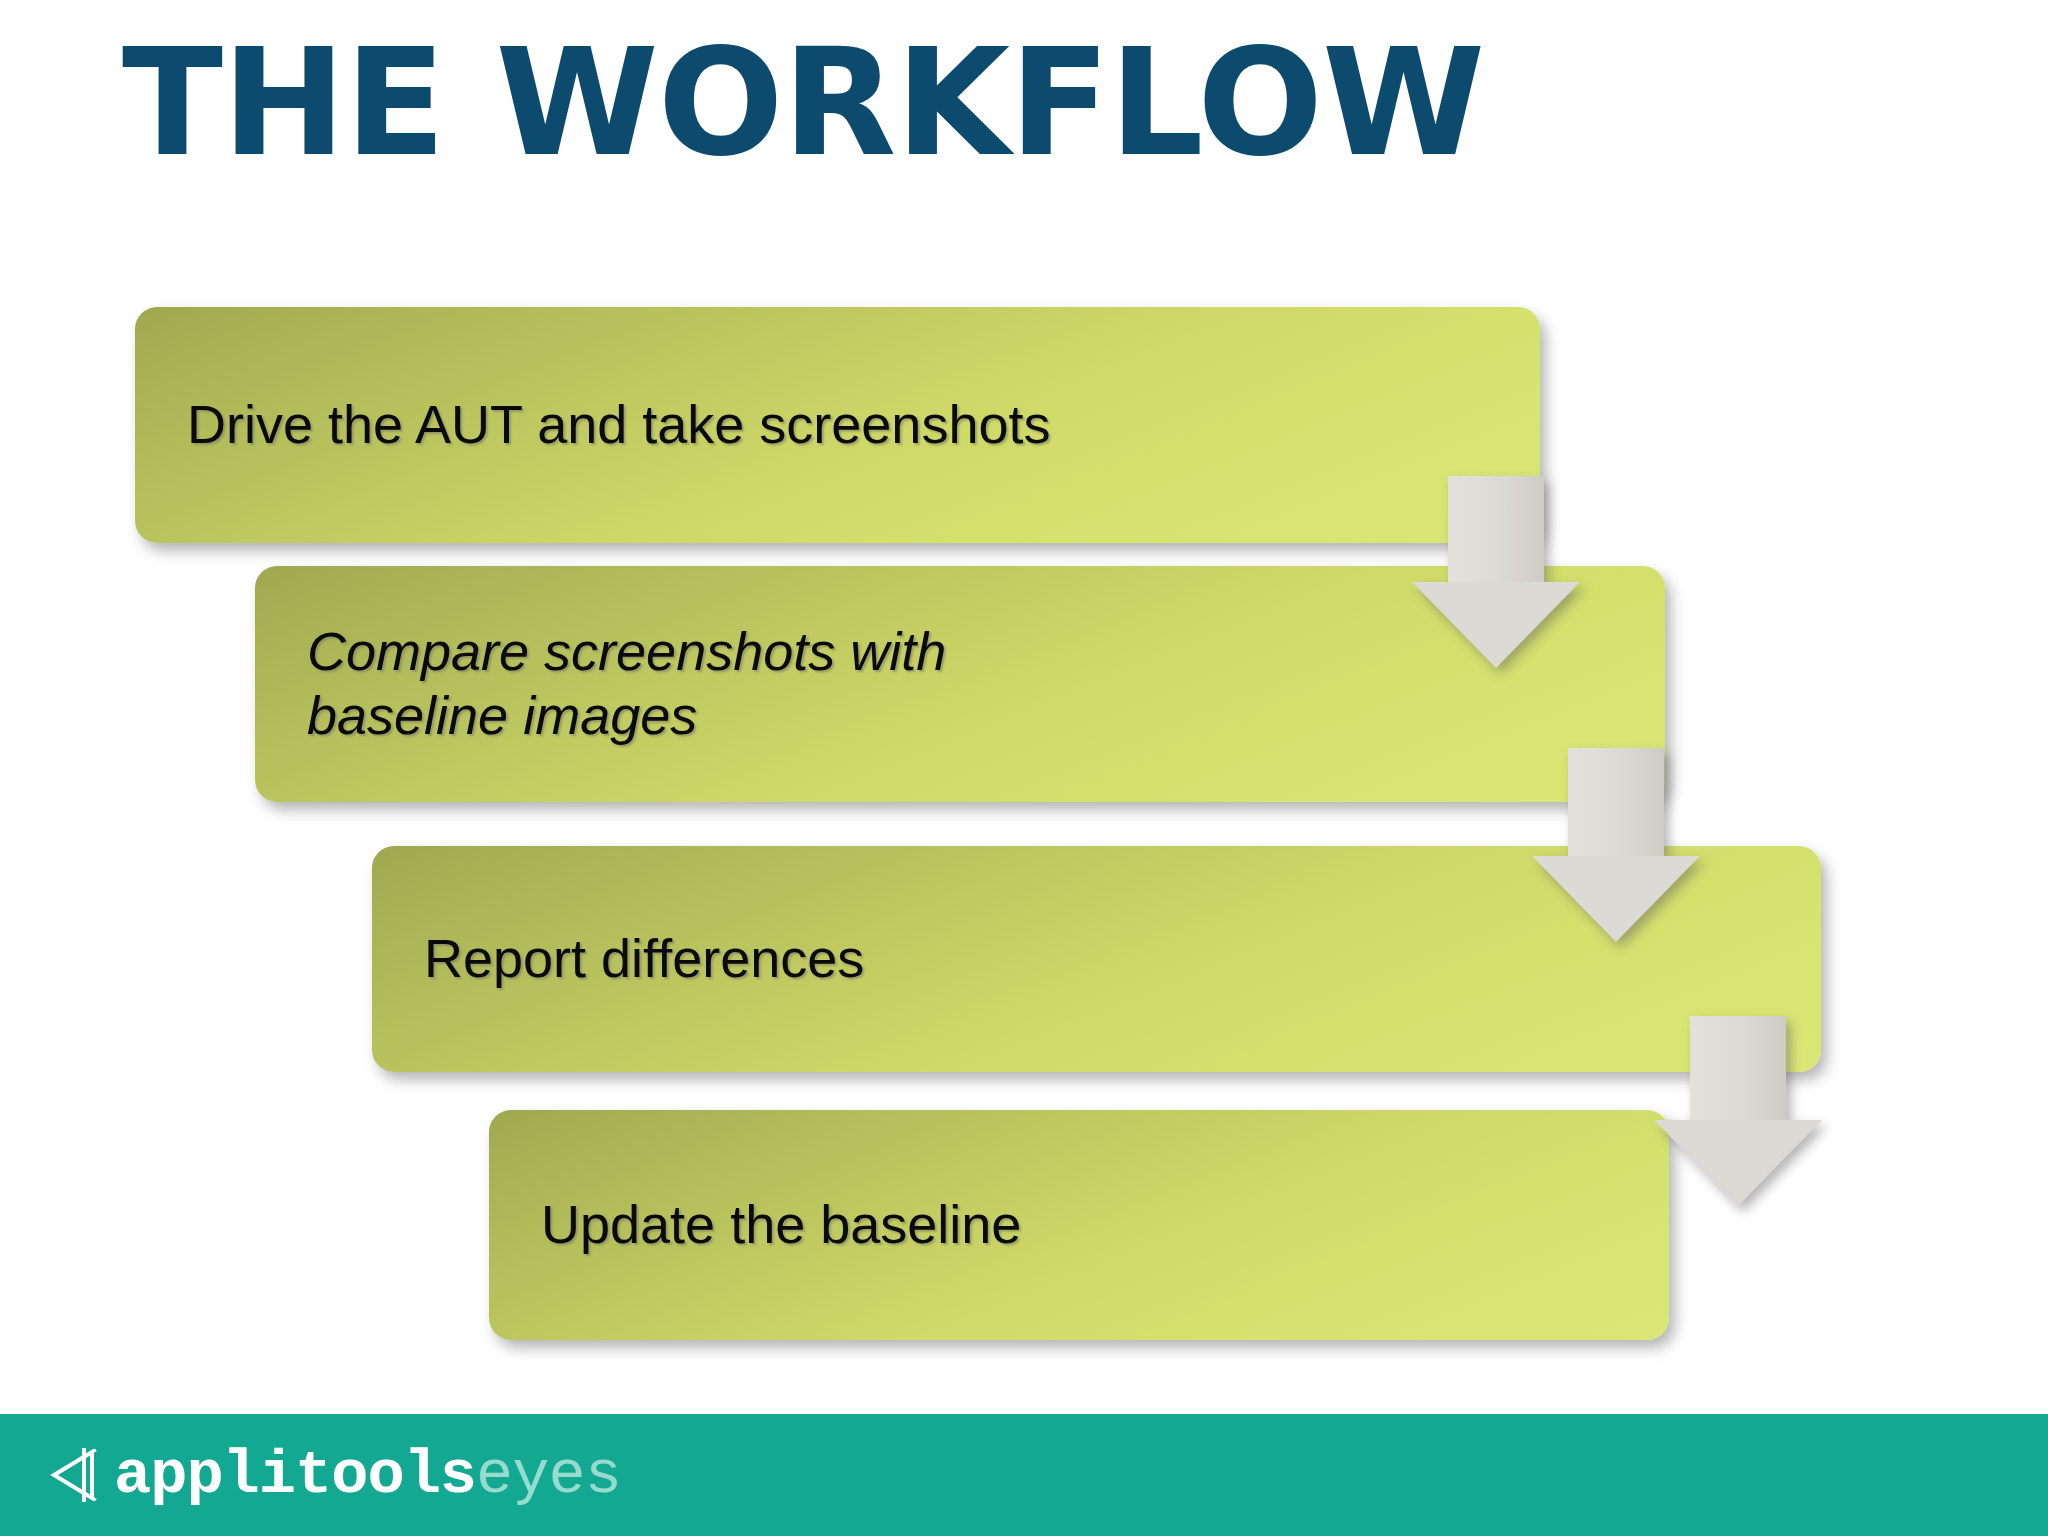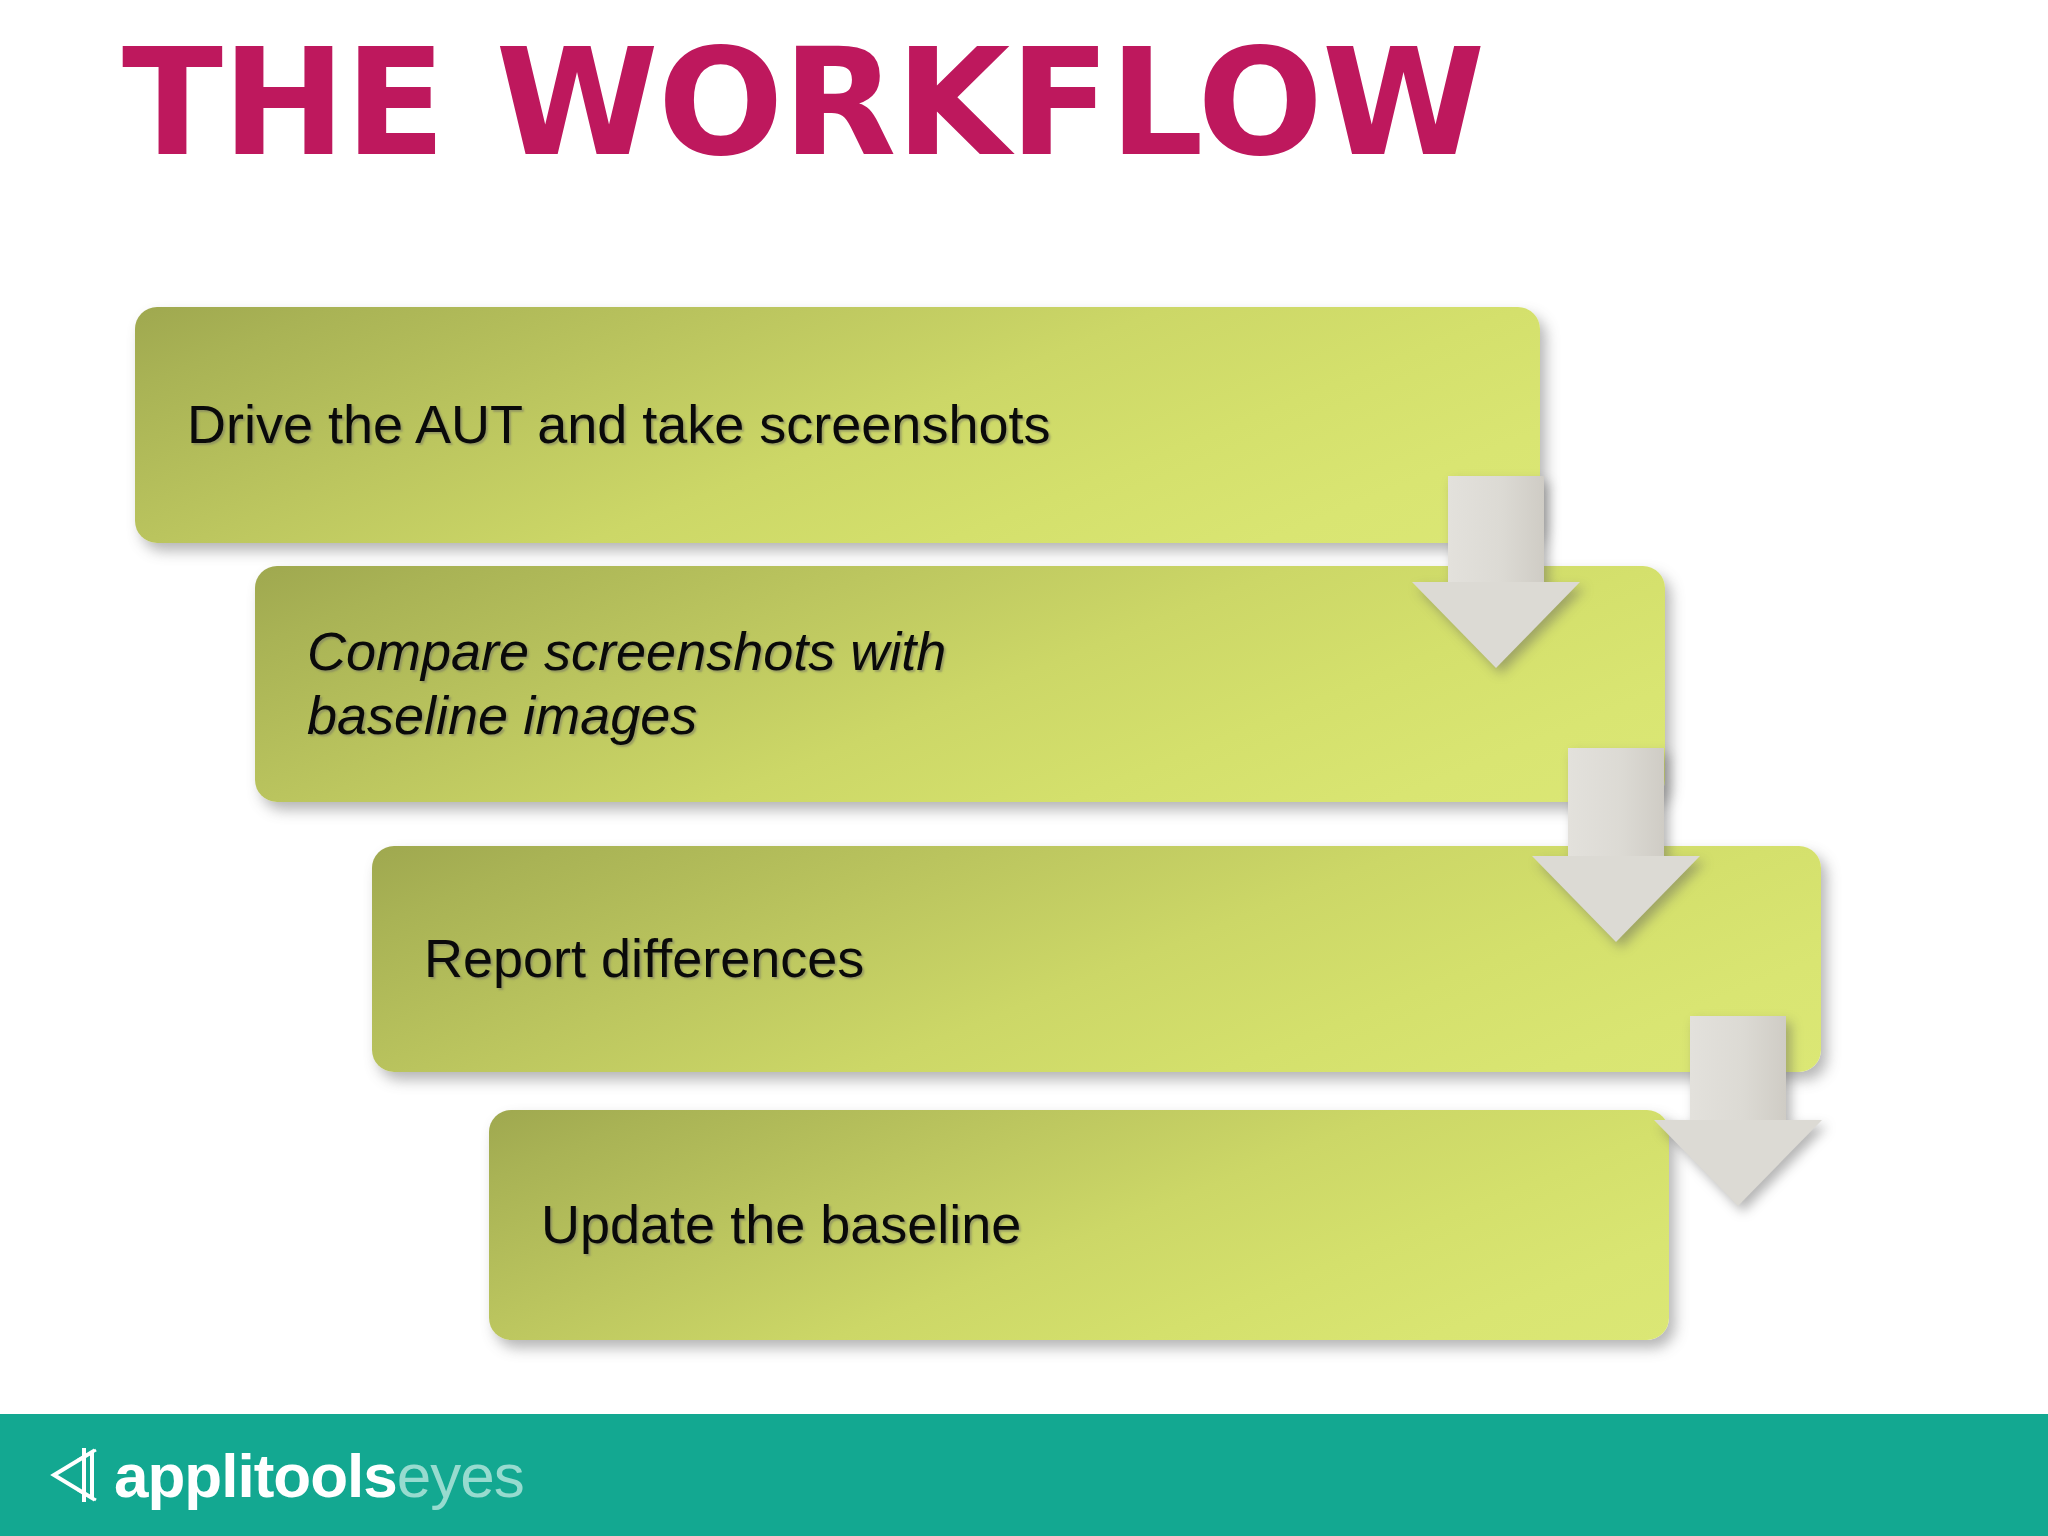--- a/index.html
+++ b/index.html
@@ -19,21 +19,21 @@
   
   #title {
     position: absolute;
     left: 122px;
     top: 24px;
     font-family: "DejaVu Sans", sans-serif;
     font-weight: bold;
     font-size: 148px;
     line-height: 1.08;
     letter-spacing: -1px;
-    color: #be185d;
+    color: #0c4a6e;
     white-space: nowrap;
   }
 
   
   .flow-bar {
     position: absolute;
     border-radius: 22px;
     background: linear-gradient(158deg,
                 #9fa84f 0%,
                 #a9b355 10%,
@@ -104,21 +104,21 @@
     z-index: 10;
   }
   #footer-logo-mark {
     margin-left: 48px;
     width: 52px;
     height: 54px;
     flex: 0 0 auto;
   }
   #footer-wordmark {
     margin-left: 14px;
-    font-family: Liberation Sans, sans-serif;
+    font-family: Liberation Mono, monospace;
     font-size: 62px;
     letter-spacing: -1px;
     white-space: nowrap;
   }
   #footer-wordmark .brand-bold {
     font-weight: bold;
     color: #ffffff;
   }
   #footer-wordmark .brand-light {
     font-weight: normal;

